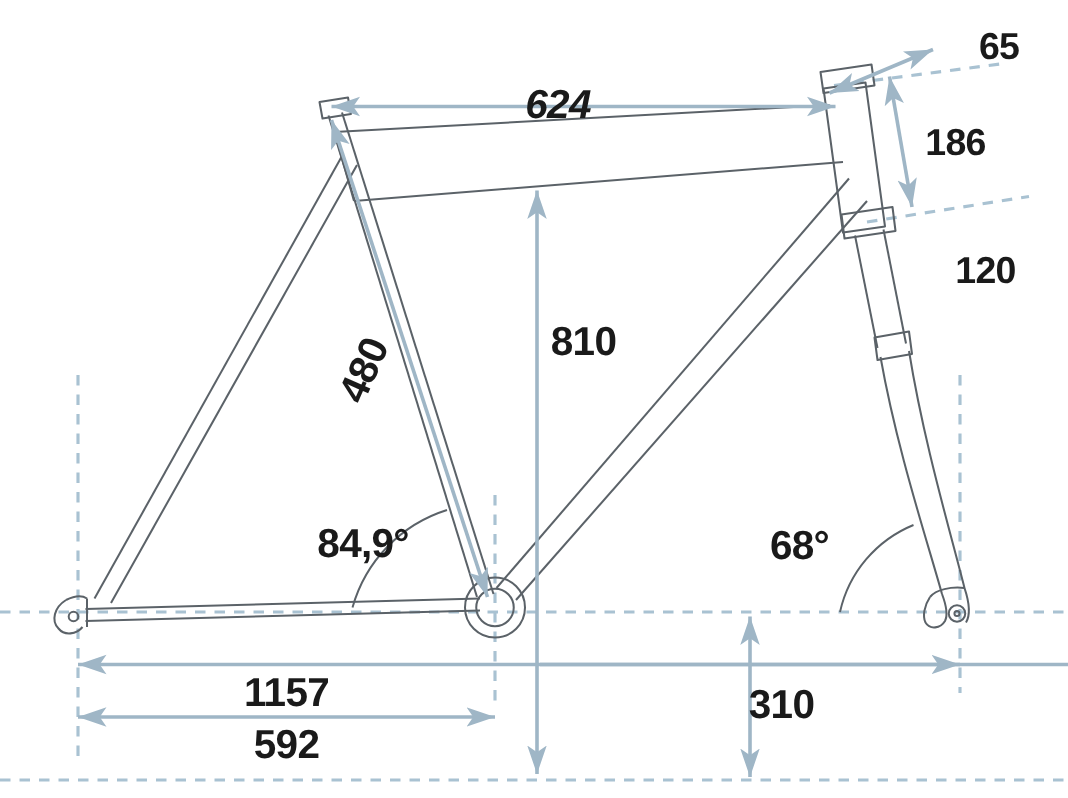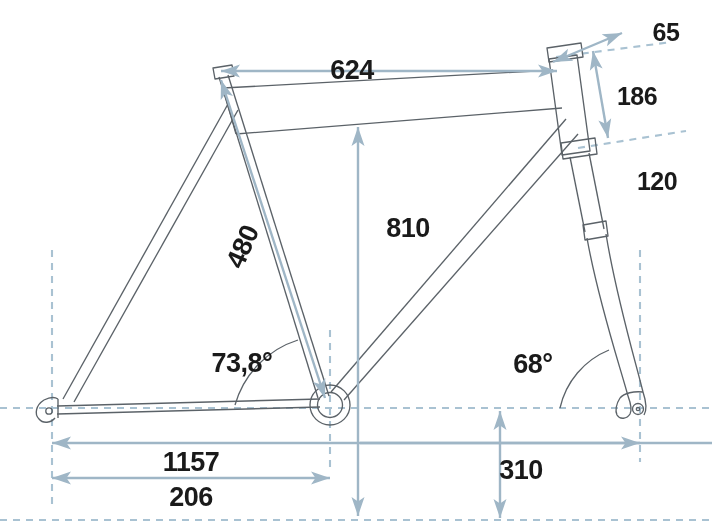--- a/index.html
+++ b/index.html
@@ -149,35 +149,35 @@
       <line x1="52" y1="443" x2="712" y2="443" marker-start="url(#arrL)"></line>
 
       <line x1="52" y1="478" x2="330" y2="478" marker-start="url(#arrL)" marker-end="url(#arrR)"></line>
 
       <line x1="500" y1="411" x2="500" y2="518" marker-start="url(#arrL)" marker-end="url(#arrR)"></line>
 
       <line x1="360" y1="443" x2="640" y2="443" marker-end="url(#arrR)"></line>
     </g>
   </svg>
 
-  <div class="dim-label dim-big" style="left:352px; top:70px; transform:translate(-50%,-50%);">624</div>
+  <div class="dim-label dim-big" style="left:372px; top:70px; transform:translate(-50%,-50%);font-style:italic;">624</div>
 
-  <div class="dim-label dim-big" style="left:408px; top:228px; transform:translate(-50%,-50%);">810</div>
+  <div class="dim-label dim-big" style="left:389px; top:228px; transform:translate(-50%,-50%);">810</div>
 
   <div class="dim-label dim-big" style="left:243px; top:247px; transform:translate(-50%,-50%) rotate(-66deg);">480</div>
 
   <div class="dim-label dim-mid" style="left:646px; top:32px; transform:translate(-50%,-50%);margin-left:20px;">65</div>
 
   <div class="dim-label dim-mid" style="left:637px; top:96px; transform:translate(-50%,-50%);">186</div>
 
   <div class="dim-label dim-mid" style="left:625px; top:181px; transform:translate(-50%,-50%);margin-left:32px;">120</div>
 
   <div class="dim-label dim-big" style="left:191px; top:462px; transform:translate(-50%,-50%);text-align:center;">1157</div>
 
-  <div class="dim-label dim-big" style="left:191px; top:497px; transform:translate(-50%,-50%);">206</div>
+  <div class="dim-label dim-big" style="left:191px; top:497px; transform:translate(-50%,-50%);">592</div>
 
   <div class="dim-label dim-big" style="left:521px; top:470px; transform:translate(-50%,-50%);">310</div>
 
-  <div class="dim-label dim-big" style="left:242px; top:363px; transform:translate(-50%,-50%);">73,8°</div>
+  <div class="dim-label dim-big" style="left:242px; top:363px; transform:translate(-50%,-50%);">84,9°</div>
 
   <div class="dim-label dim-big" style="left:533px; top:364px; transform:translate(-50%,-50%);">68°</div>
 
 </div>
 
 </body></html>

